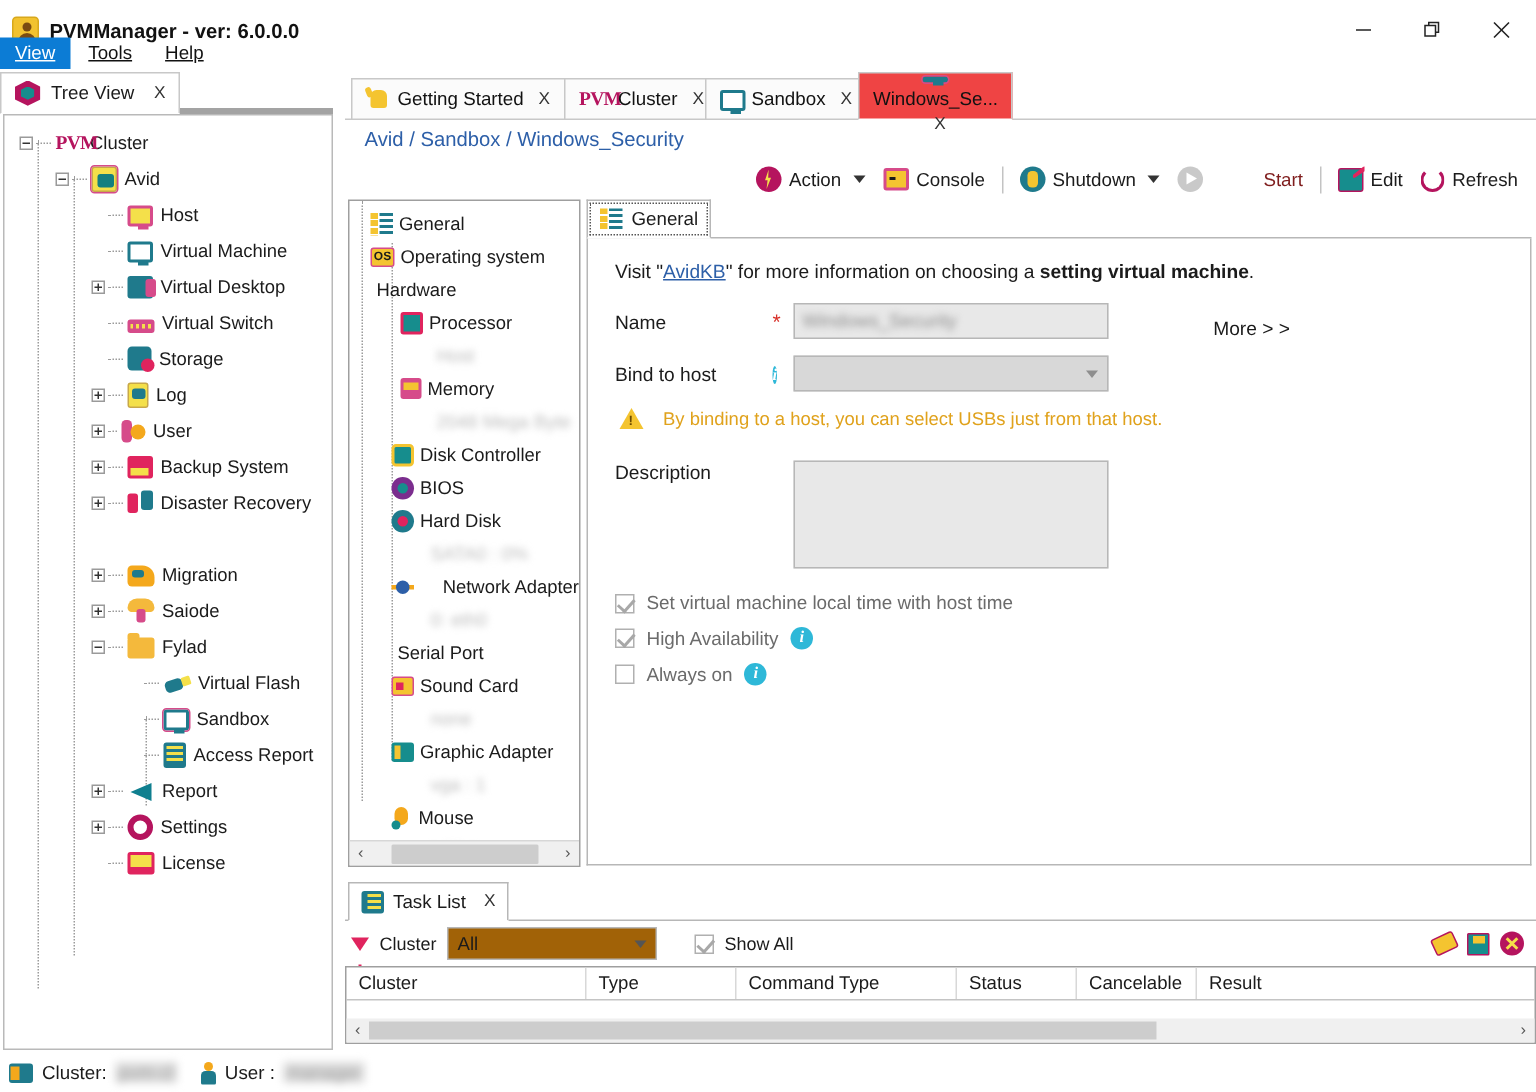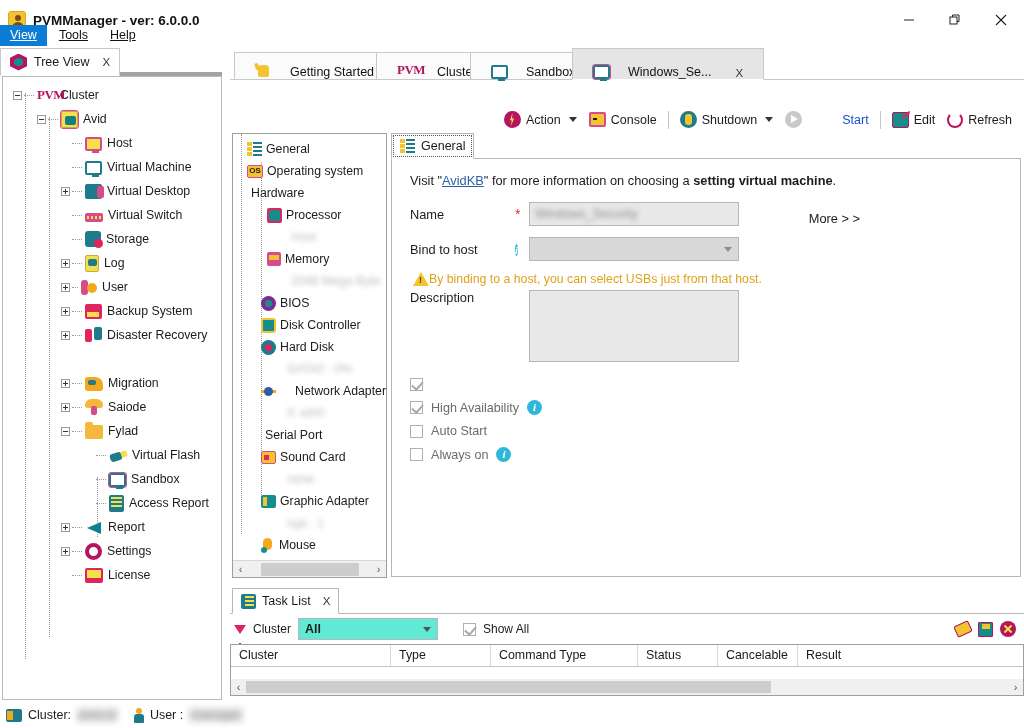--- a/index.html
+++ b/index.html
@@ -148,42 +148,42 @@
      clip-path: polygon(50% 0%, 100% 25%, 100% 75%, 50% 100%, 0% 75%, 0% 25%); }
 
   .sel-box { outline:1px solid #d64b8a; }
 
   
   .right-tabstrip {
     position:absolute; left:230px; top:48px; width:794px; height:32px;
     border-bottom:1px solid #c8c8c8; background:#ffffff;
   }
   .rtab {
-    position:absolute; top:4px; height:28px; padding:0 20px;
-    display:flex; align-items:flex-end; gap:18px;
+    position:absolute; top:4px; height:28px; padding:0 9px;
+    display:flex; align-items:center; gap:4px;
     border:1px solid #c8c8c8; background:#fbfbfb; font-size:12.5px; color:#111;
   }
-  .rtab.active { top:0px; height:32px; background:#e5e5e5; border-bottom:1px solid #ffffff; z-index:3; }
+  .rtab.active { top:0px; height:32px; background:#ef4444; border-bottom:1px solid #ffffff; z-index:3;flex-direction:column; }
 
   .i-hand { width:17px; height:16px; position:relative;}
   .i-hand:before { content:""; position:absolute; left:3px; top:2px; width:11px; height:12px; background:#f4c430; border-radius:4px 4px 2px 2px;}
   .i-hand:after { content:""; position:absolute; left:0px; top:0px; width:4px; height:7px; background:#f4c430; border-radius:2px; transform:rotate(-22deg);}
 
   
   .breadcrumb {
     position:absolute; left:243px; top:85px; font-size:13.5px; color:#2d5fa8;
   }
 
   
   .action-toolbar {
     position:absolute; right:6px; top:109px; display:flex; align-items:center; gap:0px;
     font-size:12.5px; color:#1b1b1b;
   }
   .tb-btn { display:flex; align-items:center; gap:5px; padding:2px 6px; white-space:nowrap; }
-  .tb-btn.disabled { color:#1d4ed8;gap:40px; }
+  .tb-btn.disabled { color:#7f1d1d;gap:40px; }
   .tb-sep { width:1px; height:18px; background:#c3c3c3; margin:0 5px; }
   .caret { width:0;height:0;border-left:4px solid transparent;border-right:4px solid transparent;border-top:5px solid #333; margin-left:3px;}
 
   .i-action { width:17px;height:17px;border-radius:50%;background:#b5145e;position:relative;}
   .i-action:after { content:"";position:absolute;left:6px;top:2px;width:4px;height:13px;background:#f4e04a;
      clip-path: polygon(60% 0,0 55%,42% 55%,25% 100%,100% 42%,52% 42%);}
   .i-console { width:17px;height:15px;border:2px solid #d64b8a;background:#f4c430;border-radius:2px;position:relative;}
   .i-console:after { content:"";position:absolute;left:2px;top:4px;width:4px;height:2px;background:#1b1b1b;}
   .i-shutdown { width:17px;height:17px;border-radius:50%;background:#1f7a8c;position:relative;}
   .i-shutdown:after { content:"";position:absolute;left:5px;top:3px;width:7px;height:11px;background:#f4c430;border-radius:3px;}
@@ -267,21 +267,21 @@
   .fcombo {
     width:210px; height:24px; background:#d8d8d8; border:1px solid #b7b7b7;
     display:flex; align-items:center; justify-content:flex-end; padding-right:6px;
   }
   .combo-caret { width:0;height:0;border-left:4px solid transparent;border-right:4px solid transparent;border-top:5px solid #8e8e8e;}
   .info-i {
     width:15px;height:15px;border-radius:50%;background:#2eb8d8;color:#fff;
     font-family:"Liberation Serif", serif; font-style:italic; font-weight:bold;
     font-size:11px; text-align:center; line-height:15px; flex:none;
   }
-  .warn-row { display:flex; gap:0; margin:4px 0 4px 3px; }
+  .warn-row { display:flex; gap:13px; margin:4px 0 21px 3px; }
   .warn-tri { width:0;height:0;border-left:8px solid transparent;border-right:8px solid transparent;border-bottom:14px solid #f4c430; position:relative;}
   .warn-tri:after { content:"!"; position:absolute; left:-2px; top:3px; font-size:9px; font-weight:bold; color:#6b4a00;}
   .warn-text { color:#e0a21c; font-size:12.3px; }
 
   .desc-row { display:flex; align-items:flex-start; margin-bottom:16px; }
   .desc-box { width:210px; height:72px; background:#e8e8e8; border:1px solid #b7b7b7; }
 
   .cbrow { display:flex; align-items:center; gap:8px; margin-bottom:9px; font-size:12.6px; color:#6b6b6b; }
   .cbox { width:13px; height:13px; border:1px solid #b0b0b0; background:#fff; position:relative; flex:none; }
   .cbox.checked:after {
@@ -298,22 +298,22 @@
     display:flex; align-items:center; gap:6px;
     border:1px solid #b7b7b7; border-bottom:1px solid #ffffff; background:#ffffff; font-size:12.5px;
   }
   .i-tasklist { width:15px;height:15px;background:#1f7a8c;border-radius:2px;position:relative;}
   .i-tasklist:after { content:"";position:absolute;left:4px;top:2px;width:9px;height:11px;
     background:repeating-linear-gradient(180deg,#f4e04a 0 2px, transparent 2px 4px);}
   .task-filter { height:30px; display:flex; align-items:center; gap:7px; padding:0 4px; position:relative; }
   .funnel { width:0;height:0;border-left:6px solid transparent;border-right:6px solid transparent;border-top:9px solid #e0245e; position:relative;}
   .funnel:after { content:"";position:absolute;left:-1px;top:9px;width:2px;height:5px;background:#e0245e;}
   .tsel {
-    width:140px; height:22px; background:#5eead4; border:1px solid #b7b7b7;
-    display:flex; align-items:center; justify-content:space-between; padding:0 6px; font-size:12.4px;font-weight:bold;
+    width:140px; height:22px; background:#a16207; border:1px solid #b7b7b7;
+    display:flex; align-items:center; justify-content:space-between; padding:0 6px; font-size:12.4px;
   }
   .tool-icons { position:absolute; right:8px; display:flex; gap:7px; align-items:center; }
   .i-eraser { width:16px;height:12px;background:#f4c430;border:1.5px solid #b5145e;border-radius:2px;transform:rotate(-25deg);}
   .i-save { width:15px;height:15px;background:#168d8d;border:1.5px solid #b5145e;border-radius:1px;position:relative;}
   .i-save:after { content:"";position:absolute;left:3px;top:1px;width:8px;height:5px;background:#f4c430;}
   .i-close { width:16px;height:16px;border-radius:50%;background:#b5145e;position:relative;}
   .i-close:before,.i-close:after { content:"";position:absolute;left:3px;top:7px;width:10px;height:2px;background:#f4e04a;}
   .i-close:before { transform:rotate(45deg);} .i-close:after { transform:rotate(-45deg);}
 
   .task-table { position:relative; height:52px; border:1px solid #9f9f9f; background:#fff; }
@@ -564,20 +564,21 @@
       <span>Sandbox</span>
       <span class="tab-x">X</span>
     </div>
     <div class="rtab active" style="left:342px;">
       <span class="i-monitor sel-box"></span>
       <span>Windows_Se...</span>
       <span class="tab-x">X</span>
     </div>
   </div>
 
+  <div class="breadcrumb">Avid / Sandbox / Windows_Security</div>
 
   <div class="action-toolbar">
     <div class="tb-btn">
       <span class="i-action"></span>
       <span>Action</span>
       <span class="caret"></span>
     </div>
     <div class="tb-btn">
       <span class="i-console"></span>
       <span>Console</span>
@@ -627,26 +628,26 @@
         <span class="lbl">Host</span>
       </div>
       <div class="hwnode" style="padding-left:34px;">
         <span class="ico i-mem"></span>
         <span class="lbl">Memory</span>
       </div>
       <div class="hwnode hwsub" style="padding-left:54px;">
         <span class="lbl">2048 Mega Byte</span>
       </div>
       <div class="hwnode" style="padding-left:28px;">
+        <span class="ico i-disk"></span>
+        <span class="lbl">Disk Controller</span>
+      </div>
+      <div class="hwnode" style="padding-left:28px;">
         <span class="ico i-bios"></span>
         <span class="lbl">BIOS</span>
-      </div>
-      <div class="hwnode" style="padding-left:28px;">
-        <span class="ico i-disk"></span>
-        <span class="lbl">Disk Controller</span>
       </div>
       <div class="hwnode" style="padding-left:28px;">
         <span class="ico i-hdd"></span>
         <span class="lbl">Hard Disk</span>
       </div>
       <div class="hwnode hwsub" style="padding-left:50px;">
         <span class="lbl">SATA0 : 0%</span>
       </div>
       <div class="hwnode" style="padding-left:28px;justify-content:space-between;">
         <span class="ico i-nic"></span>
@@ -725,29 +726,26 @@
       </div>
 
       <div class="desc-row">
         <div class="flabel">Description</div>
         <div class="req"></div>
         <div class="desc-box"></div>
       </div>
 
       <div class="cbrow">
         <span class="cbox checked"></span>
+        <span>Set virtual machine local time with host time</span>
       </div>
       <div class="cbrow">
         <span class="cbox checked"></span>
         <span>High Availability</span>
         <span class="info-i">i</span>
-      </div>
-      <div class="cbrow">
-        <span class="cbox"></span>
-        <span>Auto Start</span>
       </div>
       <div class="cbrow">
         <span class="cbox"></span>
         <span>Always on</span>
         <span class="info-i">i</span>
       </div>
 
     </div>
   </div>
 

